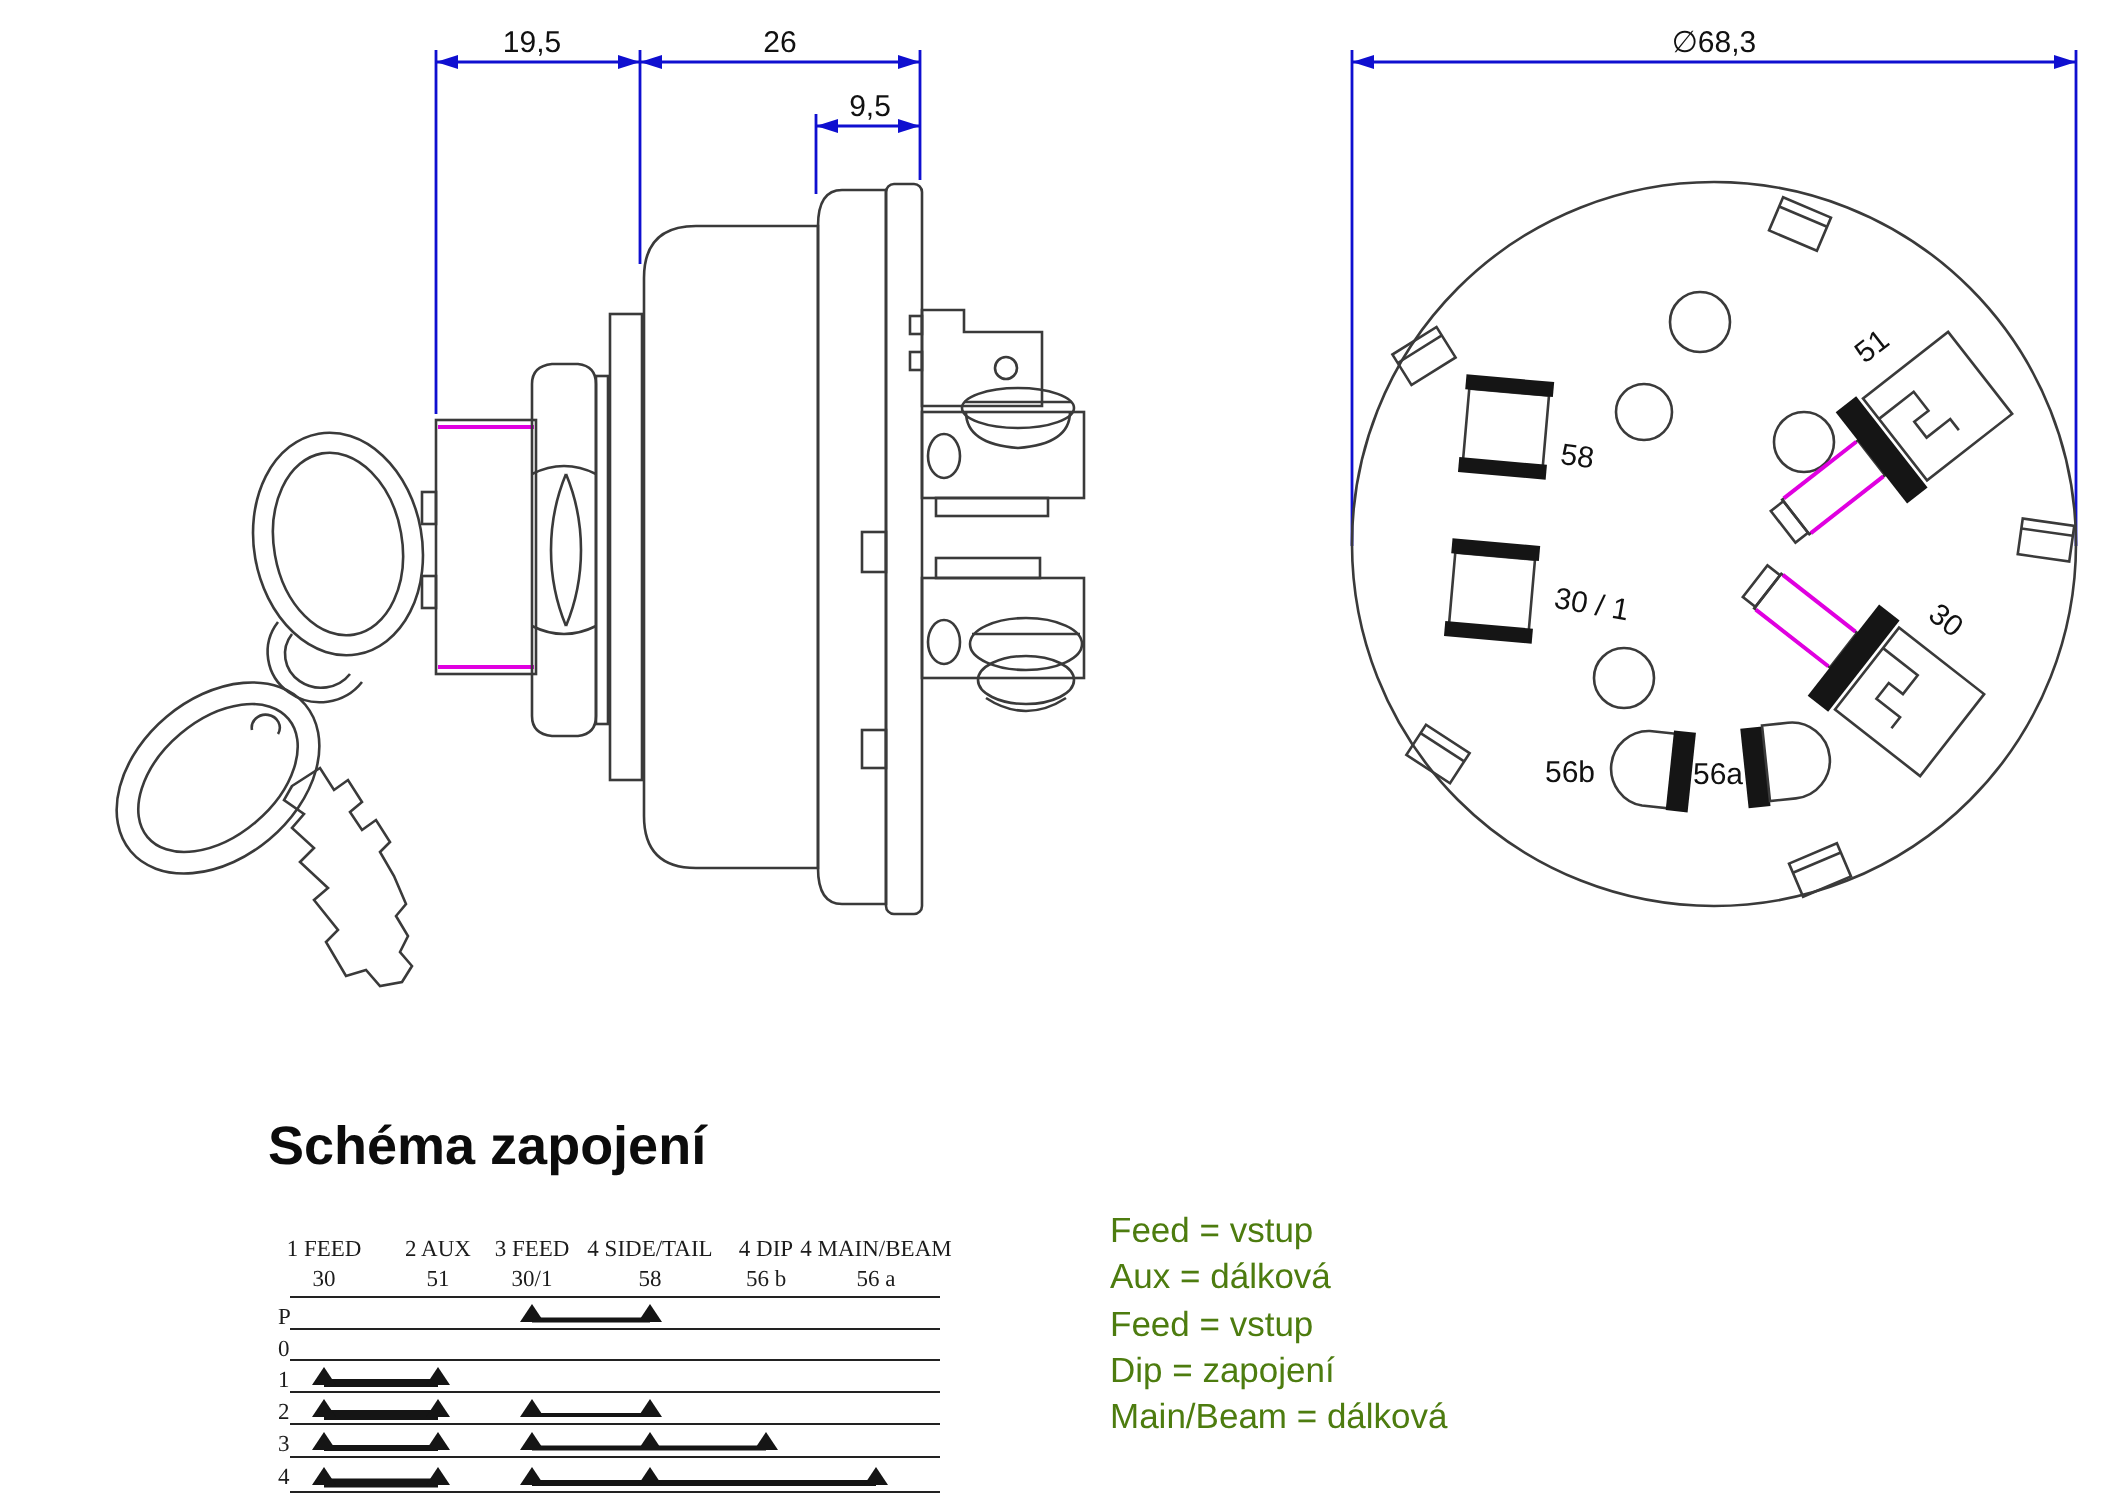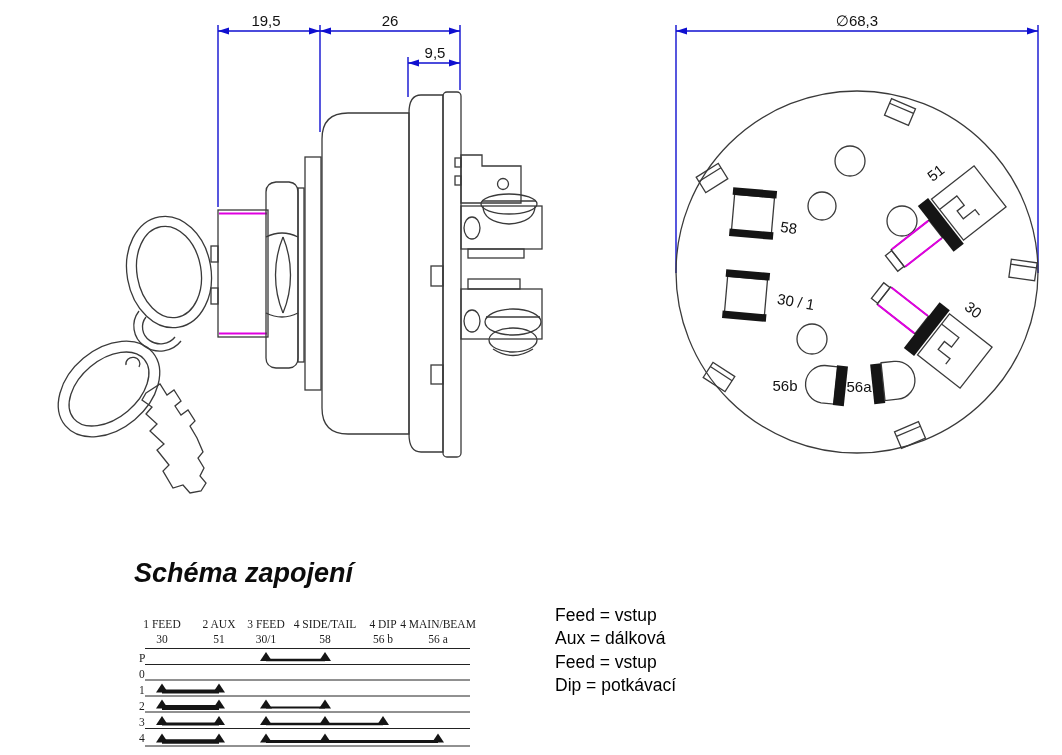--- a/index.html
+++ b/index.html
@@ -7,26 +7,26 @@
         font-family:"Liberation Sans",sans-serif;}
   svg{position:absolute;left:0;top:0;}
   .ln{fill:none;stroke:var(--line,#3a3a3a);stroke-width:1.3;}
   .blk{fill:var(--bar,#151515);stroke:none;}
   .mag{stroke:var(--magenta,#e000e0);stroke-width:2;fill:none;}
   .dim{stroke:var(--blue,#0f0fd0);stroke-width:1.4;fill:none;}
   .dimarrow{fill:var(--blue,#0f0fd0);stroke:none;}
   .dimtext{font-family:"Liberation Sans",sans-serif;font-size:15px;fill:#111;}
   .termtext{font-family:"Liberation Sans",sans-serif;font-size:15px;fill:#111;}
   #page-title{position:absolute;left:134px;top:558px;font-size:27px;font-weight:bold;
-        color:#0c0c0c;letter-spacing:0px;font-style:italic;}
+        color:#0c0c0c;letter-spacing:0px;}
   #schema-svg{position:absolute;left:130px;top:612px;}
   .hdr{font-family:"Liberation Serif",serif;font-size:11.5px;fill:#1c1c1c;}
   .tline{stroke:#222;stroke-width:1;}
   #legend{position:absolute;left:555px;top:604px;font-size:17.5px;line-height:23.3px;
-        color:#000000;}
+        color:#4d7c0f;}
 </style>
 </head>
 <body>
 
 <div class="page">
 
   <svg width="1062" height="755" viewBox="0 0 1062 755">
 
     <g>
       <line class="dim" x1="218" y1="31" x2="320" y2="31"></line>
@@ -249,16 +249,17 @@
       <line x1="136" y1="129.5" x2="308" y2="129.5" stroke="#151515" stroke-width="3"></line>
       <polygon points="130,130.5 142,130.5 136,121.5" fill="#151515"></polygon>
       <polygon points="189,130.5 201,130.5 195,121.5" fill="#151515"></polygon>
       <polygon points="302,130.5 314,130.5 308,121.5" fill="#151515"></polygon>
     </svg>
 
   <div id="legend">
     <div>Feed = vstup</div>
     <div>Aux = dálková</div>
     <div>Feed = vstup</div>
-    <div>Dip = potkávací</div>
+    <div>Dip = zapojení</div>
+    <div>Main/Beam = dálková</div>
   </div>
 
 </div>
 
 </body></html>

